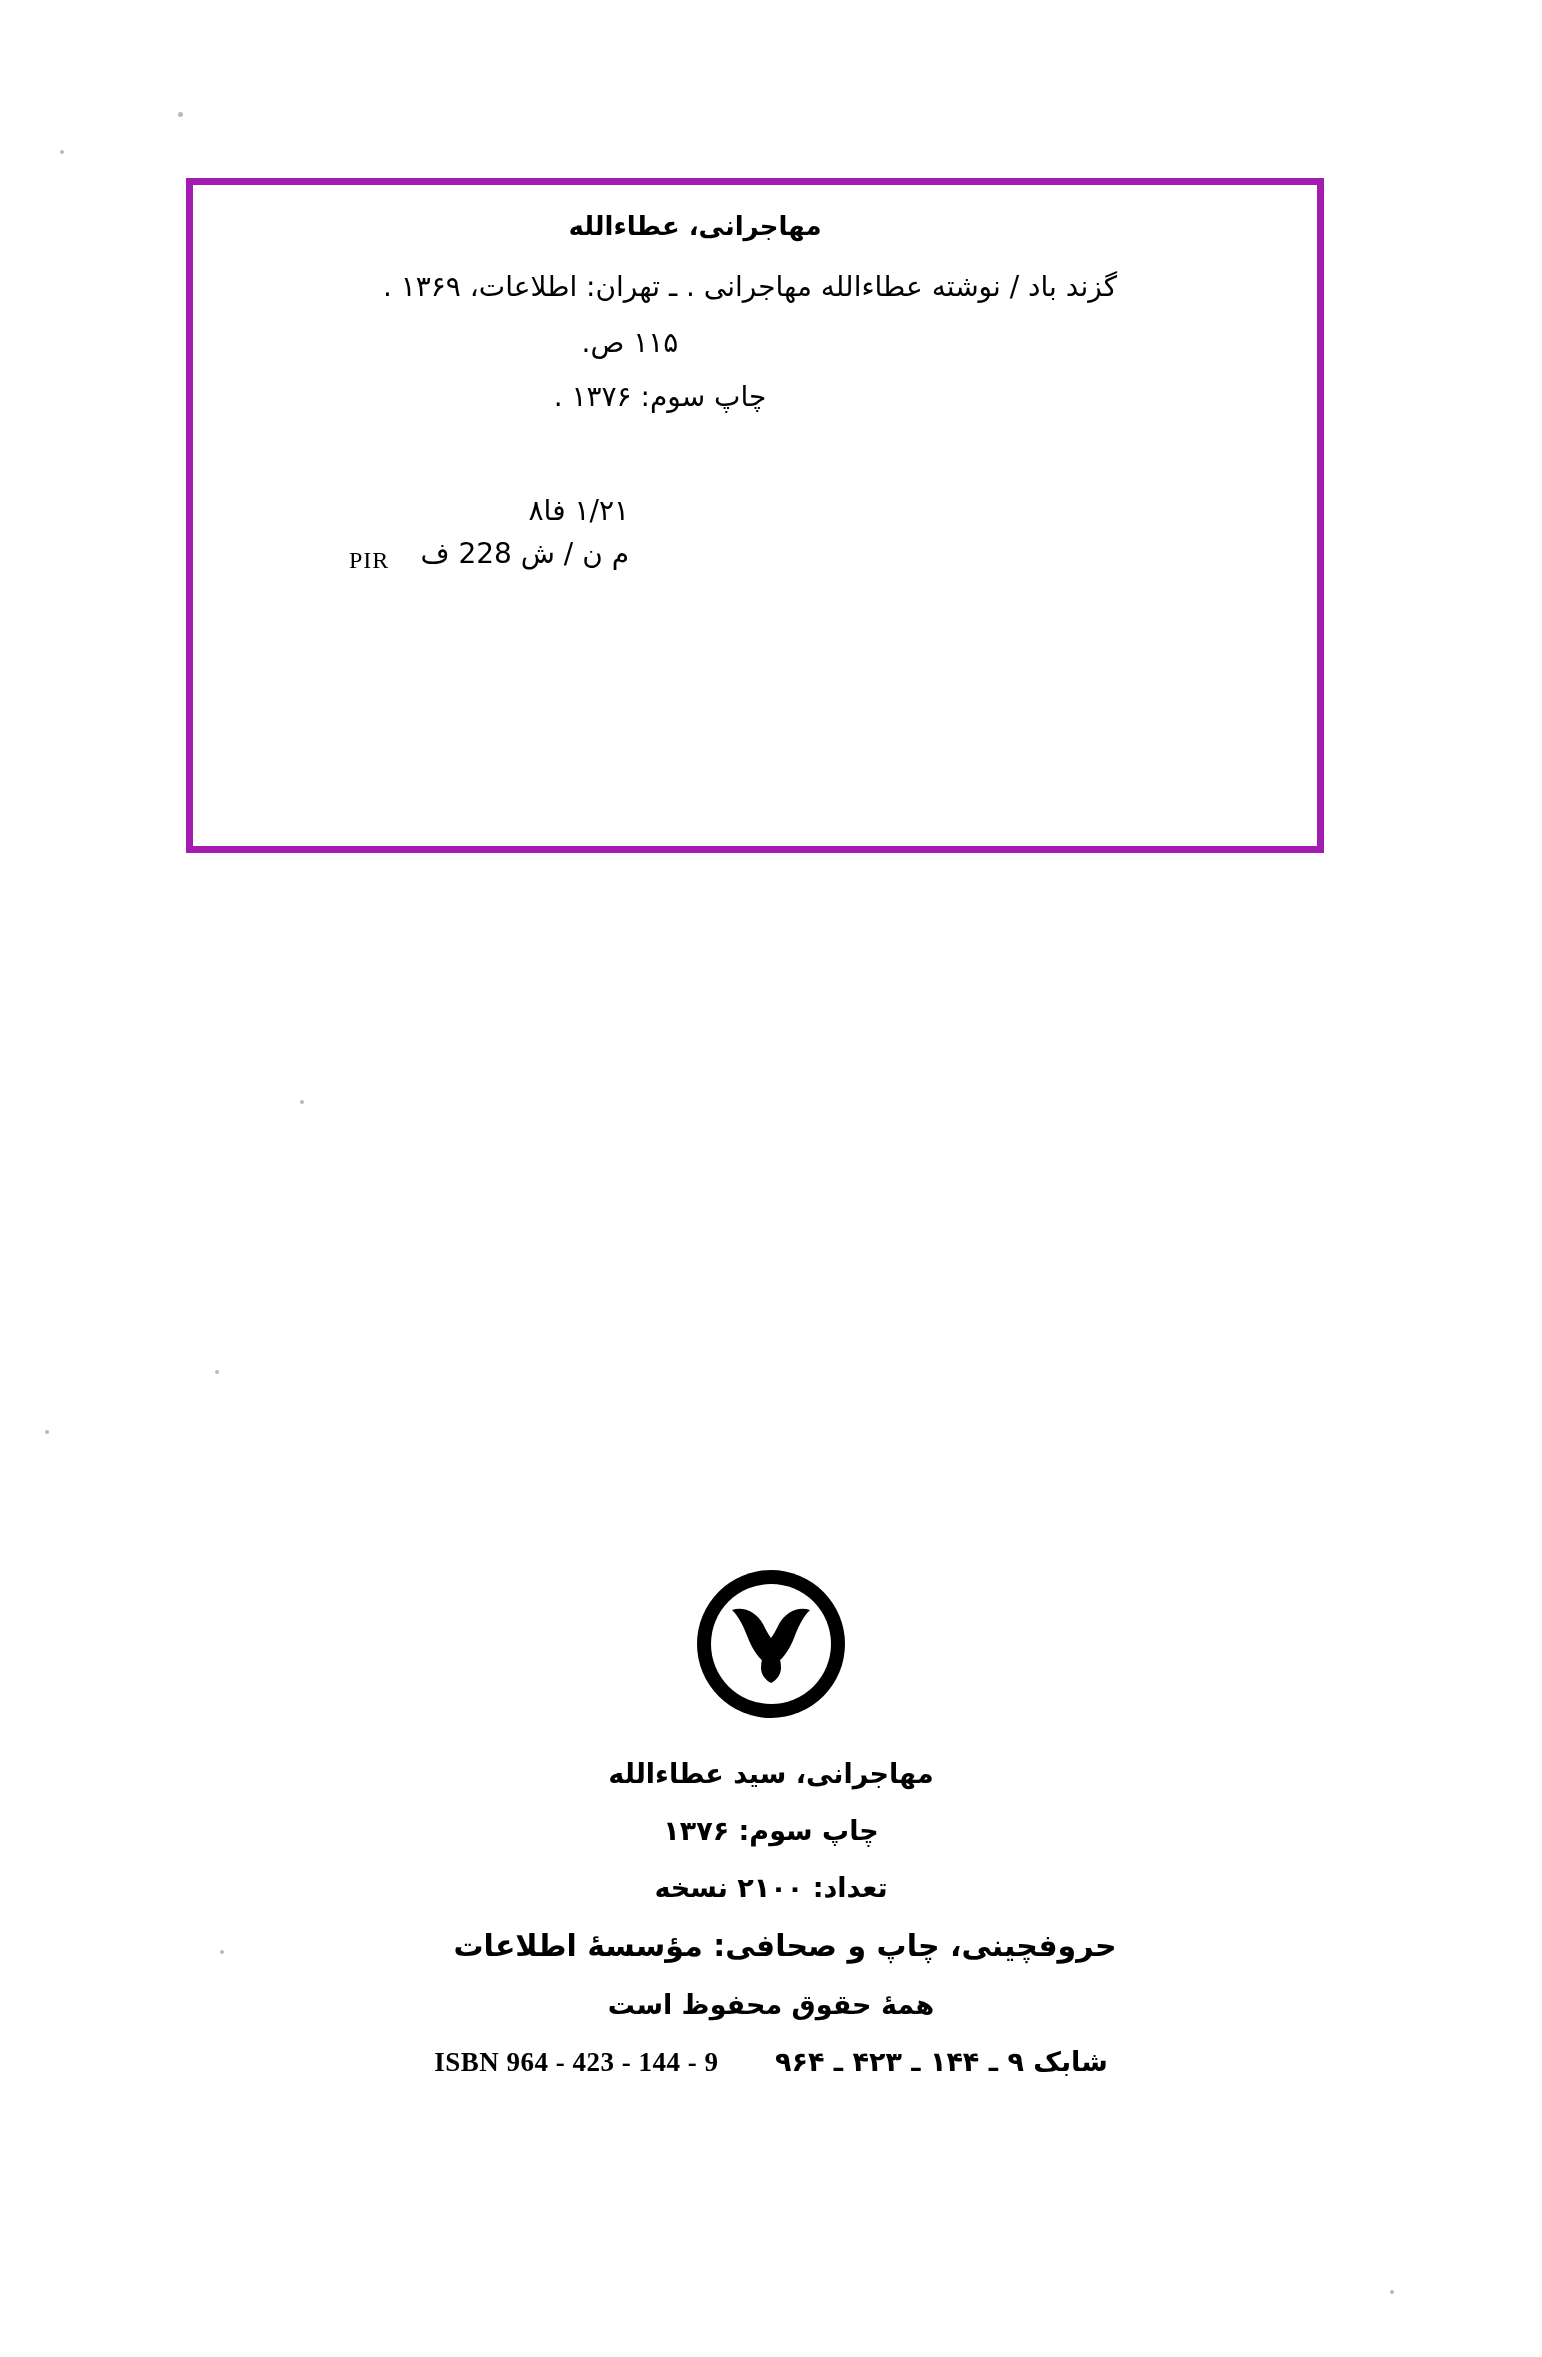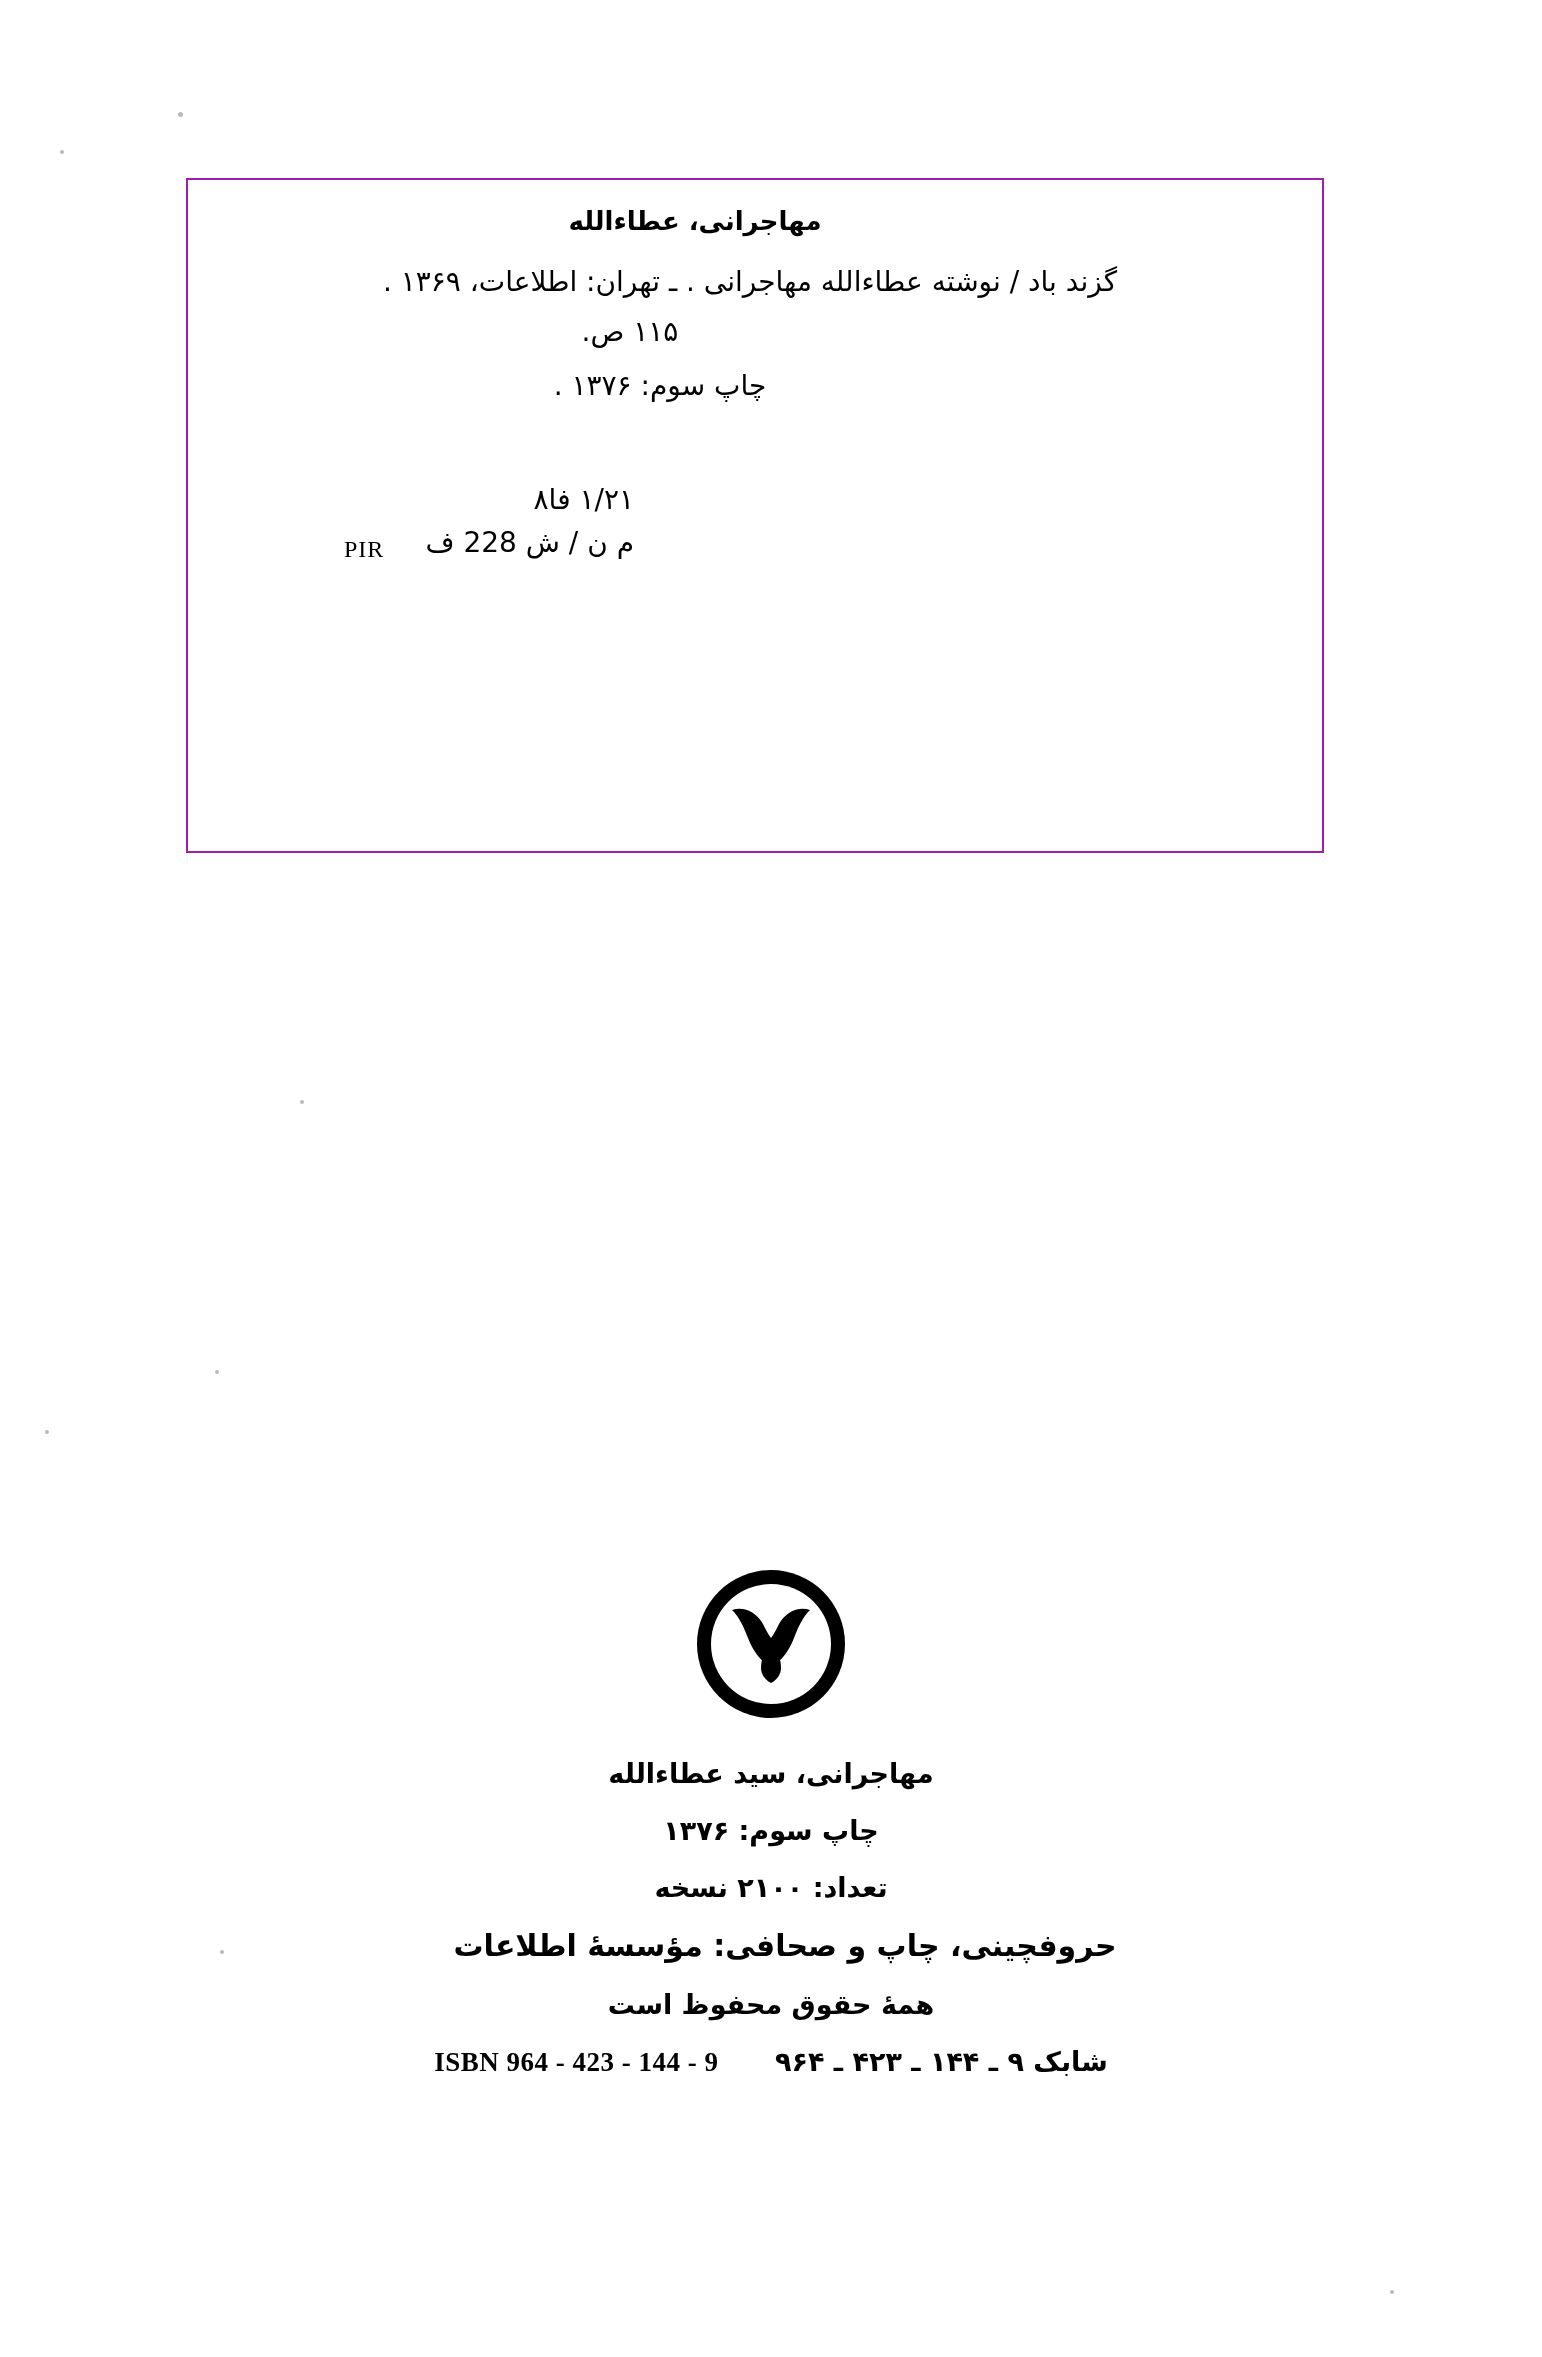--- a/index.html
+++ b/index.html
@@ -16,21 +16,21 @@
     overflow: hidden;
   }
 
   
   .cip-box {
     position: absolute;
     left: 186px;
     top: 178px;
     width: 1138px;
     height: 675px;
-    border: 2px solid #a21caf;
+    border: 7px solid #a21caf;
     box-sizing: border-box;
     background: #fff;
   }
   .cip-inner {
     position: absolute;
     inset: 0;
     padding: 28px 48px 0 48px;
     box-sizing: border-box;
     direction: rtl;
     text-align: right;
@@ -44,21 +44,21 @@
   .cip-author {
     font-weight: bold;
     font-size: 26px;
     text-align: center;
     padding-right: 120px;
     margin-bottom: 34px;
   }
   .cip-title-line {
     text-align: center;
     padding-right: 10px;
-    margin-bottom: 22px;
+    margin-bottom: 28px;
     font-size: 28px;
   }
   .cip-pages {
     text-align: center;
     padding-right: 250px;
     margin-bottom: 26px;
     font-size: 28px;
   }
   .cip-edition {
     text-align: center;

